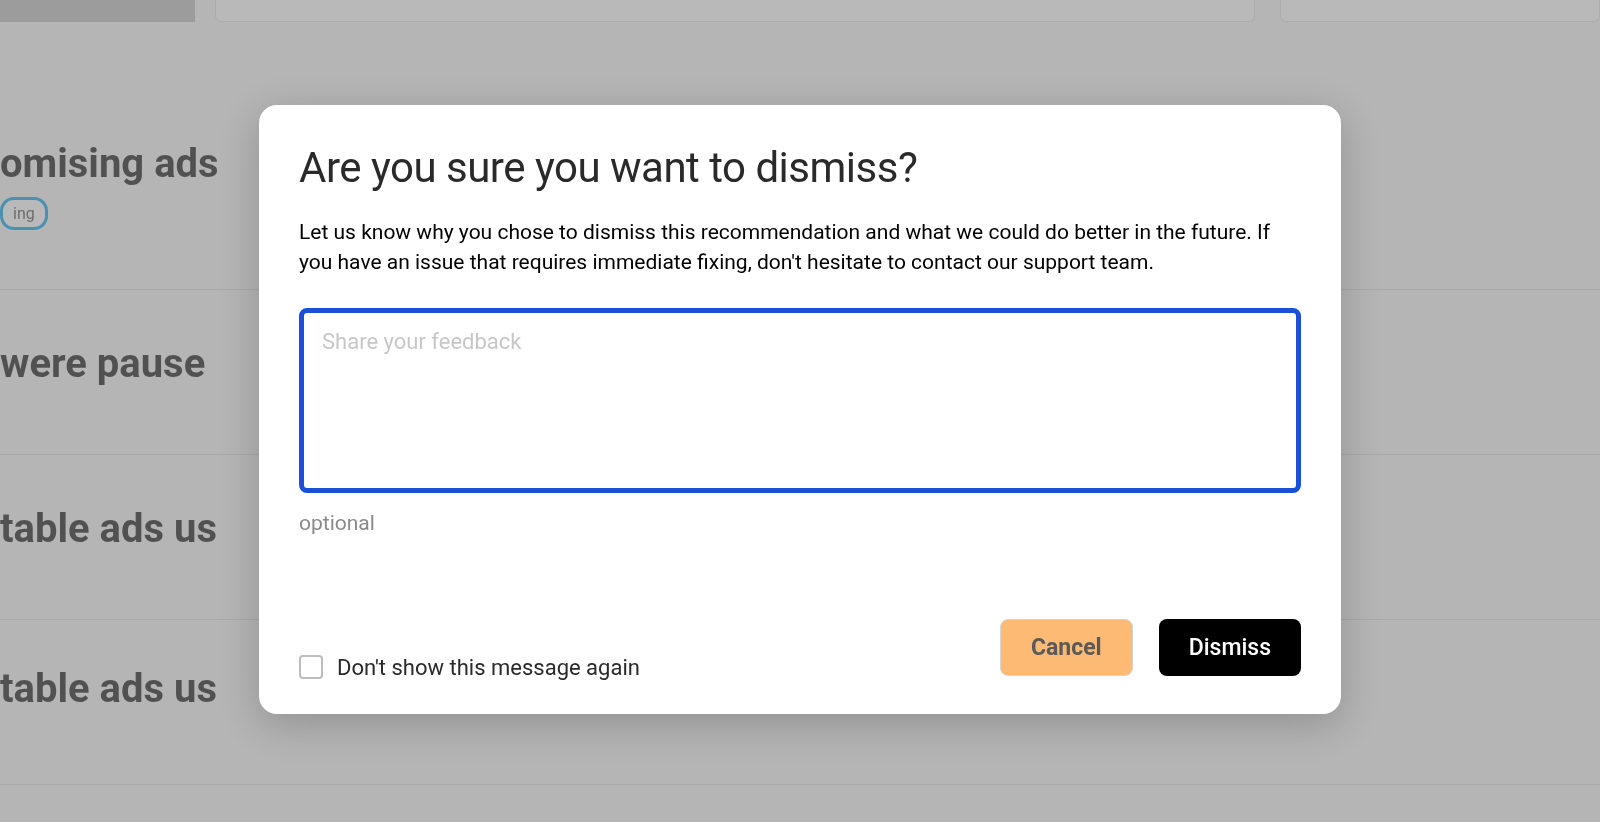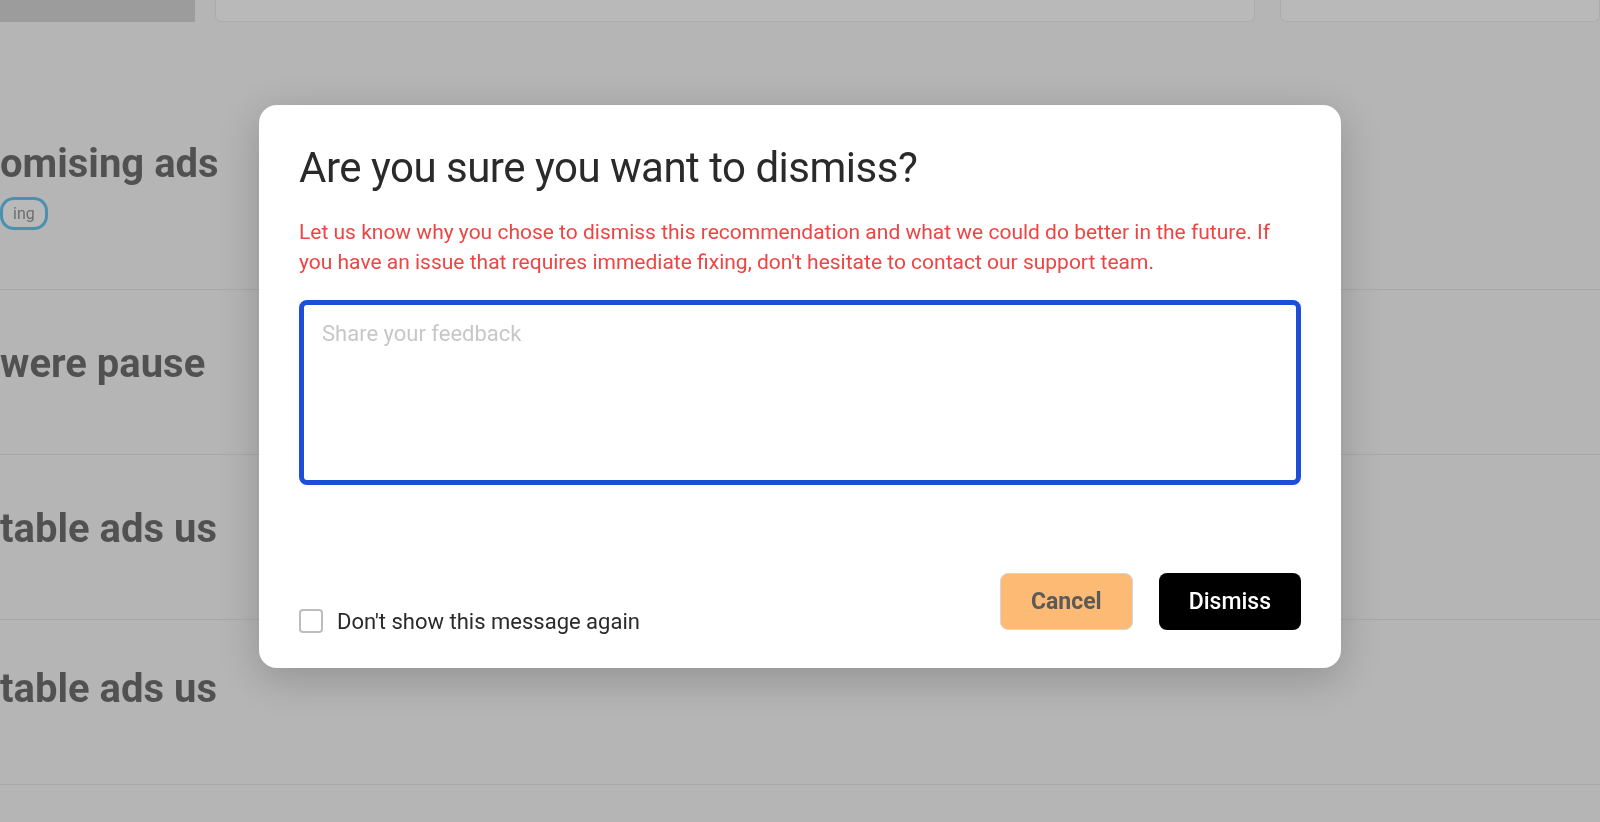--- a/index.html
+++ b/index.html
@@ -123,22 +123,22 @@
       font-size: 42px;
       font-weight: 400;
       color: #2a2a2a;
       margin-bottom: 26px;
       letter-spacing: -0.5px;
     }
 
     .modal-body {
       font-size: 21px;
       line-height: 1.42;
-      color: #ef4444;
-      margin-bottom: 22px;
+      color: #000000;
+      margin-bottom: 30px;
     }
 
     .feedback-textarea {
       width: 100%;
       height: 185px;
       border: 5px solid #1d4ed8;
       border-radius: 8px;
       padding: 16px 18px;
       font-size: 22px;
       font-family: inherit;
@@ -238,20 +238,21 @@
       <div class="bg-row-heading">table ads us</div>
     </div>
   </div>
 </div>
 
 <div class="overlay">
   <div class="modal">
     <h1 class="modal-title">Are you sure you want to dismiss?</h1>
     <p class="modal-body">Let us know why you chose to dismiss this recommendation and what we could do better in the future. If you have an issue that requires immediate fixing, don't hesitate to contact our support team.</p>
     <textarea class="feedback-textarea" placeholder="Share your feedback" style=""></textarea>
+    <div class="optional-hint">optional</div>
 
     <div class="modal-footer">
       <div class="checkbox-wrap">
         <div class="checkbox"></div>
         <span class="checkbox-label">Don't show this message again</span>
       </div>
       <div class="button-group">
         <button class="btn btn-cancel">Cancel</button>
         <button class="btn btn-dismiss">Dismiss</button>
       </div>

